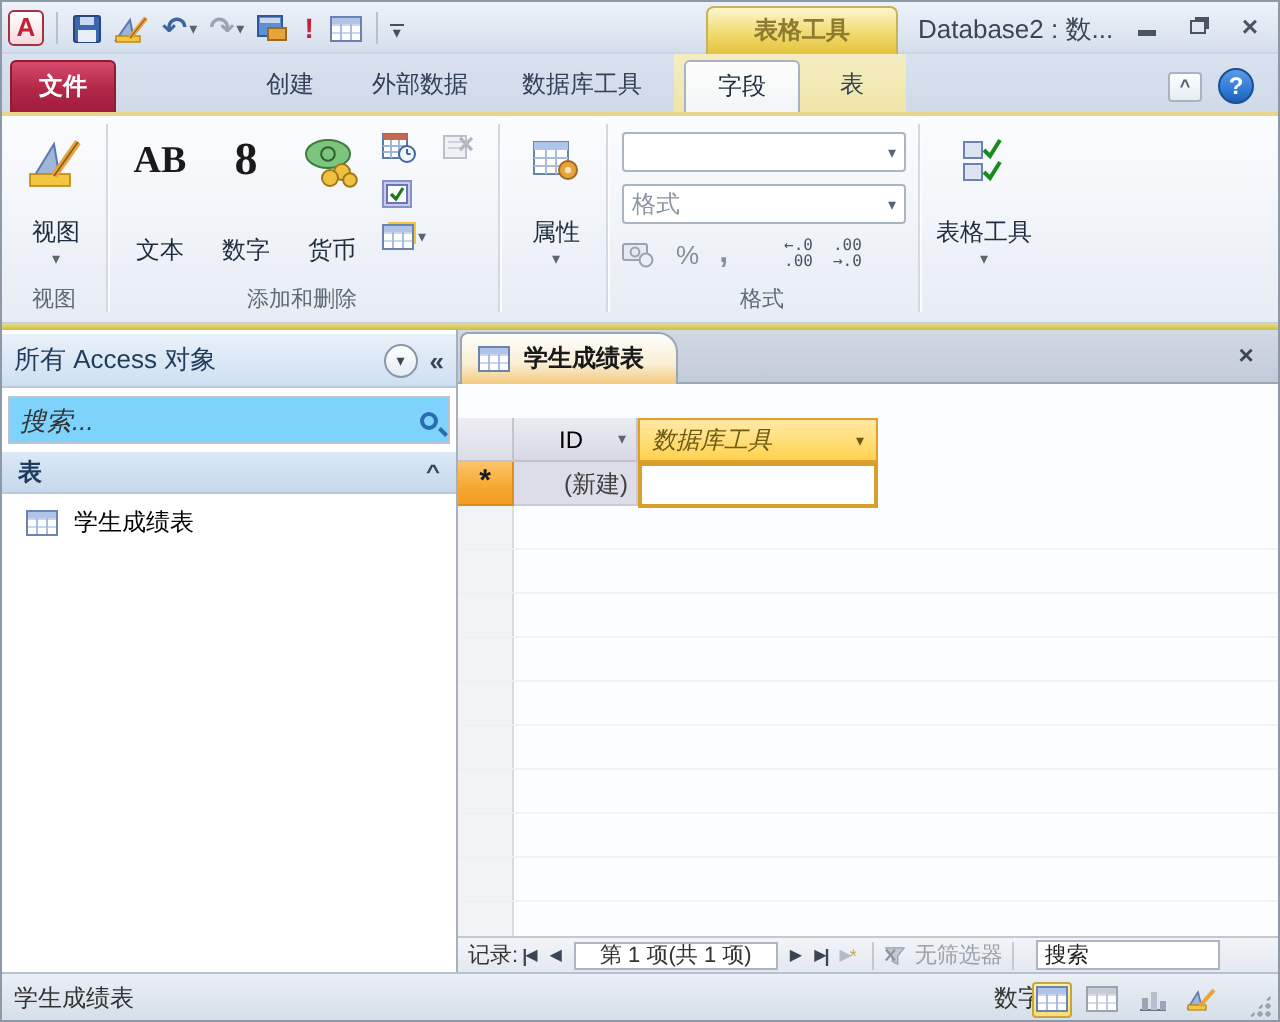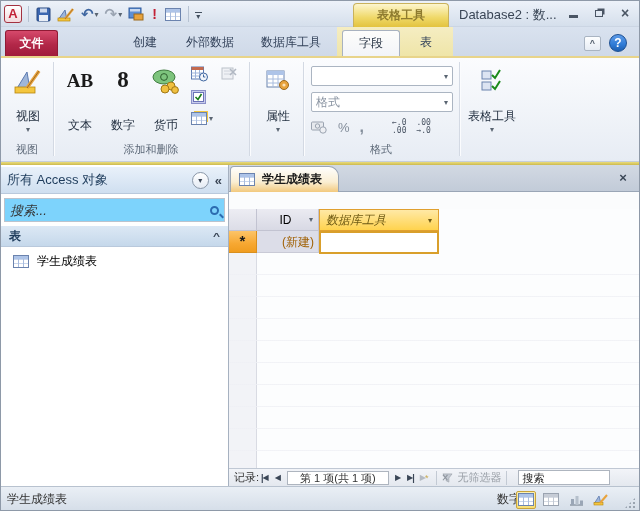--- a/index.html
+++ b/index.html
@@ -112,21 +112,21 @@
   .hdr-corner { left:0; width:28px; background:linear-gradient(#EDEDF3,#DCDDE7); }
   .hdr-id { left:28px; width:62px; background:linear-gradient(#EBEBF2,#D8D9E4); padding:0 5px; color:#000; }
   .hdr-id .txt { flex:1; text-align:center; }
   .hdr-add { left:90px; width:120px; background:linear-gradient(#FFE9A6,#FFD34E); border:1px solid #E0A030;
     padding:0 6px; color:#6E5A14; font-style:italic; }
   .hdr-add .txt { flex:1; }
   .cell-sel { position:absolute; left:0; top:22px; width:28px; height:22px;
     background:linear-gradient(#FCC468,#F7A832 60%,#F09C1F); border-right:1px solid #D98F1D; border-bottom:1px solid #D98F1D;
     text-align:center; line-height:20px; font-weight:bold; font-size:15px; color:#1A1A1A; }
   .cell-id { position:absolute; left:28px; top:22px; width:62px; height:22px; background:#DCDDE8;
-    border-right:1px solid #C9CAD6; border-bottom:1px solid #C9CAD6; text-align:right; padding:3px 4px 0 0; color:#a16207; }
+    border-right:1px solid #C9CAD6; border-bottom:1px solid #C9CAD6; text-align:right; padding:3px 4px 0 0; color:#404040; }
   .cell-active { position:absolute; left:90px; top:22px; width:120px; height:23px; background:#fff; border:2px solid #D99F2B; }
   .gridlines { position:absolute; left:0; top:44px; right:0; bottom:0;
     background-image:repeating-linear-gradient(transparent 0 21px, #EFF0F5 21px 22px); opacity:.8; }
 
   
   .recbar { position:absolute; left:0; top:303px; width:100%; height:18px; background:linear-gradient(#F2F4F8,#E4E8EF);
     border-top:1px solid #C0C8D4; display:flex; align-items:center; font-size:11px; color:#333; }
   .recbar .lbl { margin-left:5px; }
   .nav-arrow { font-size:8px; color:#3A4656; padding:0 3px; display:flex; align-items:center; }
   .nav-arrow .bar { font-size:9px; font-weight:bold; margin:0 -1px; }

